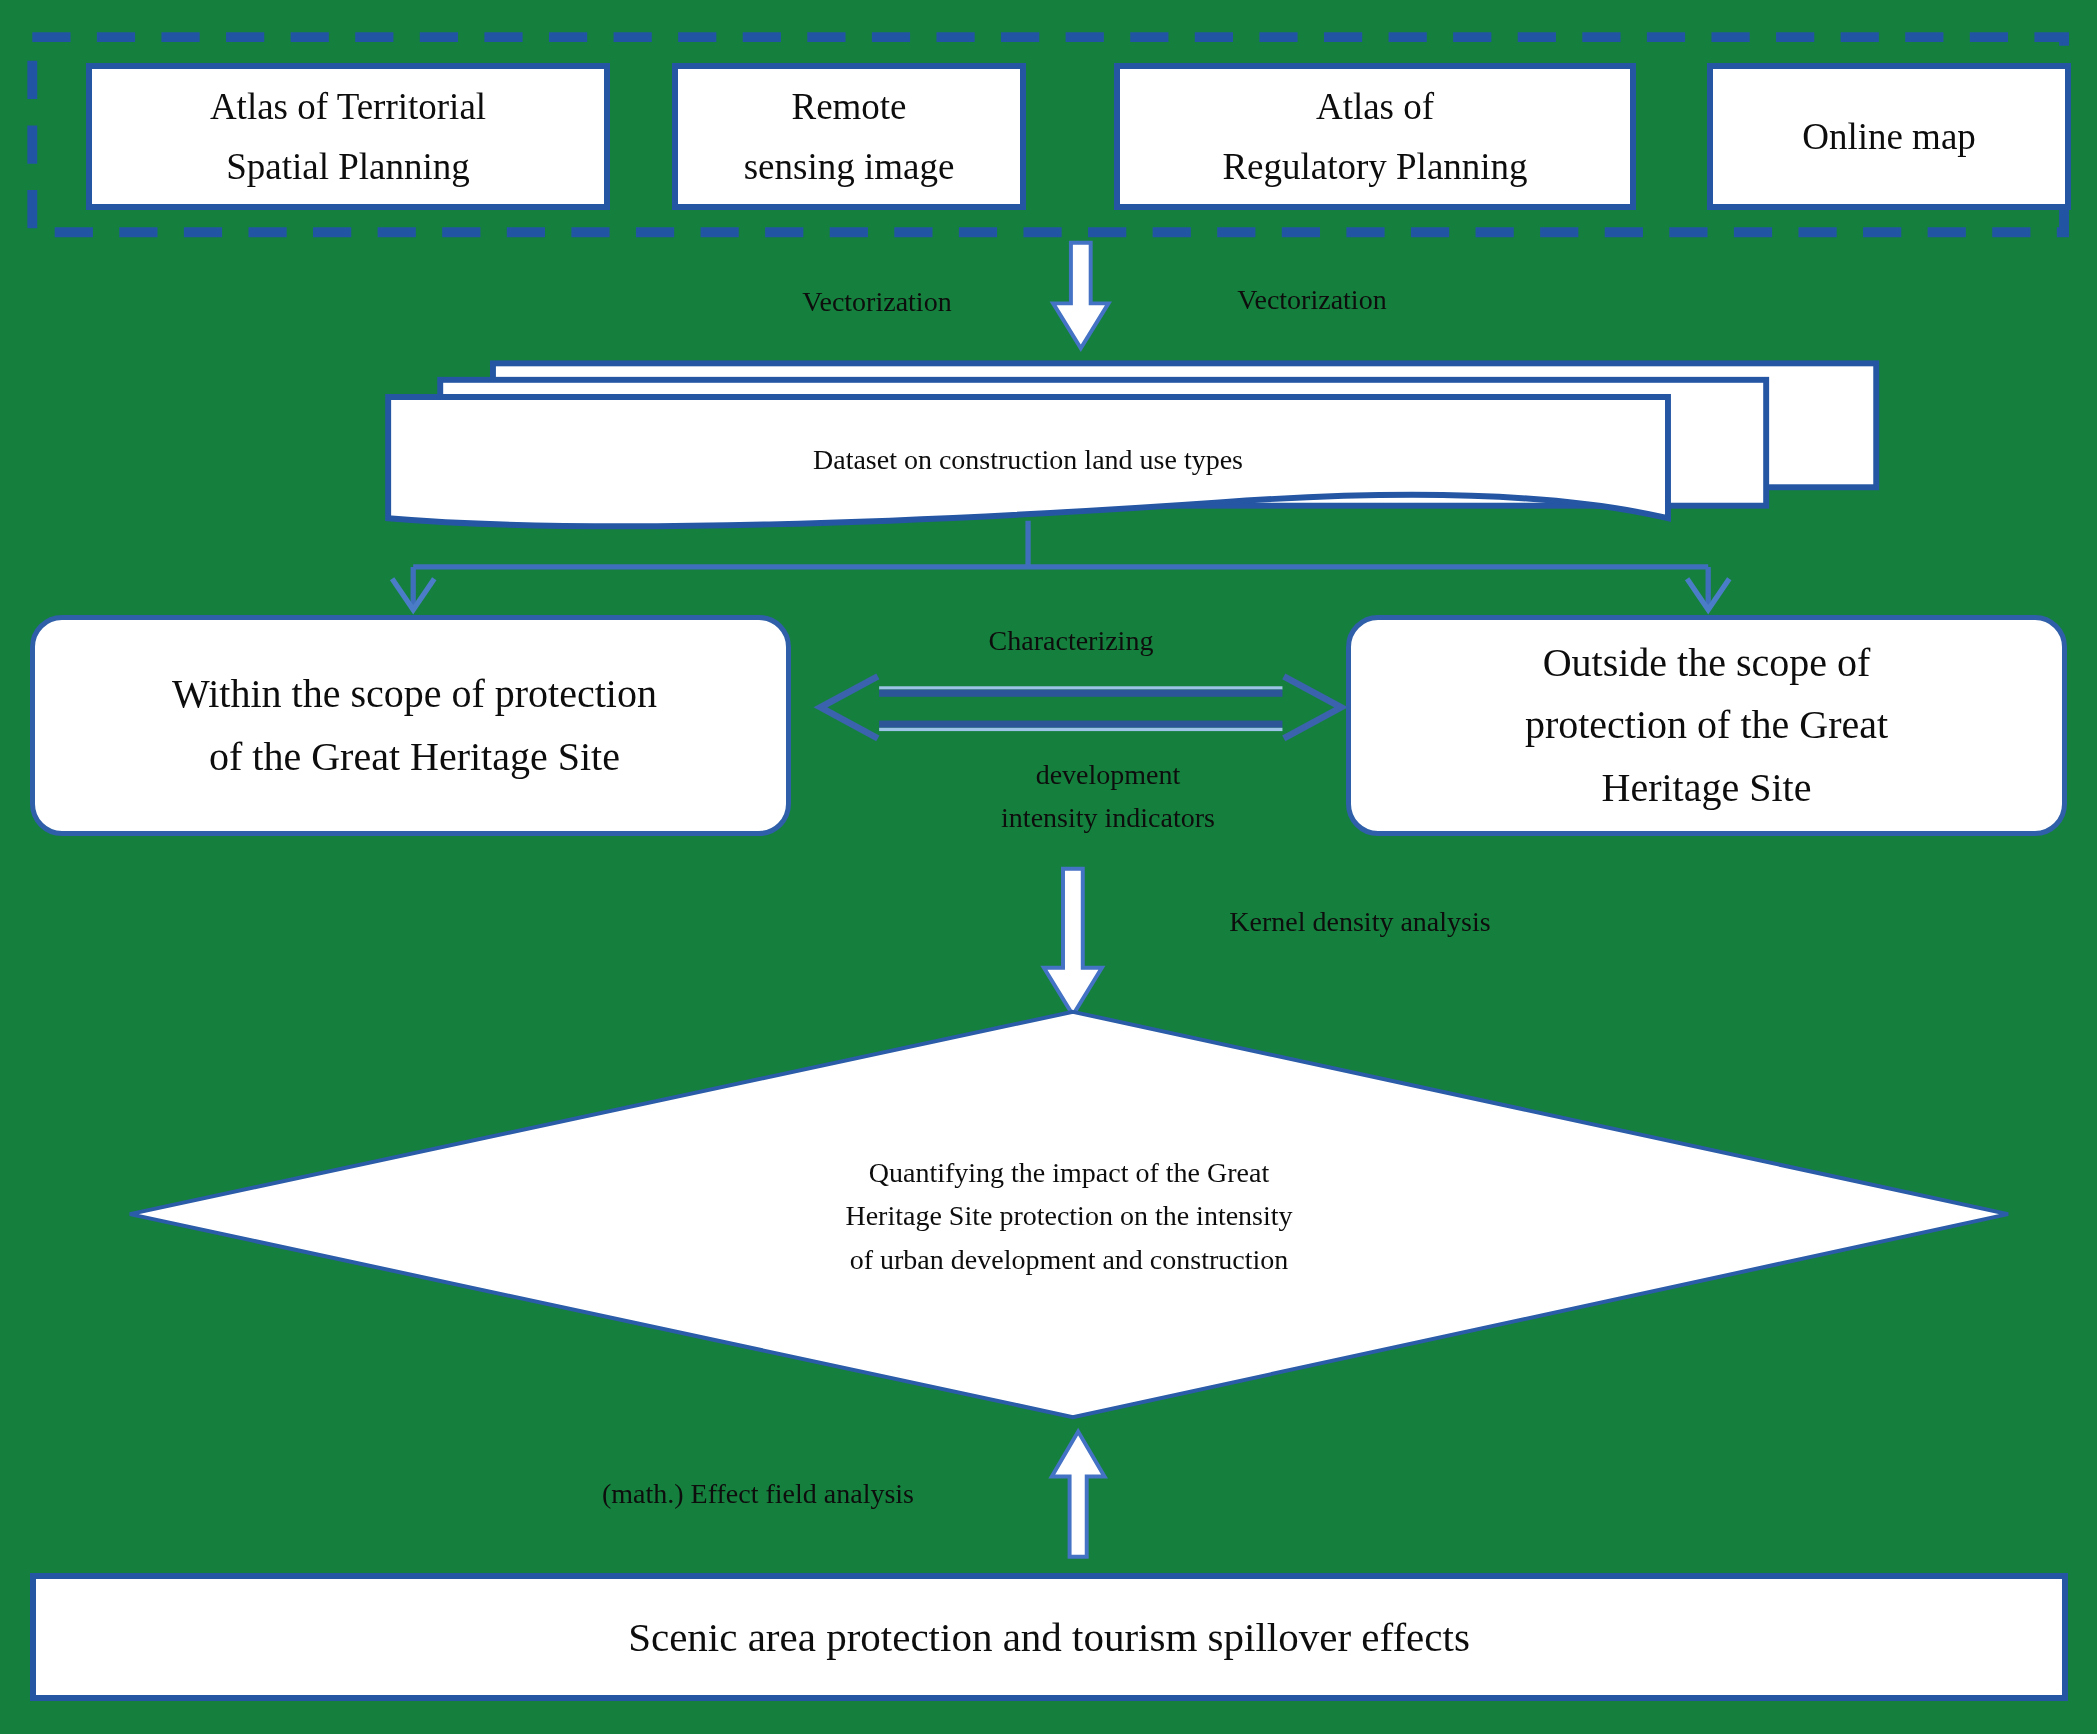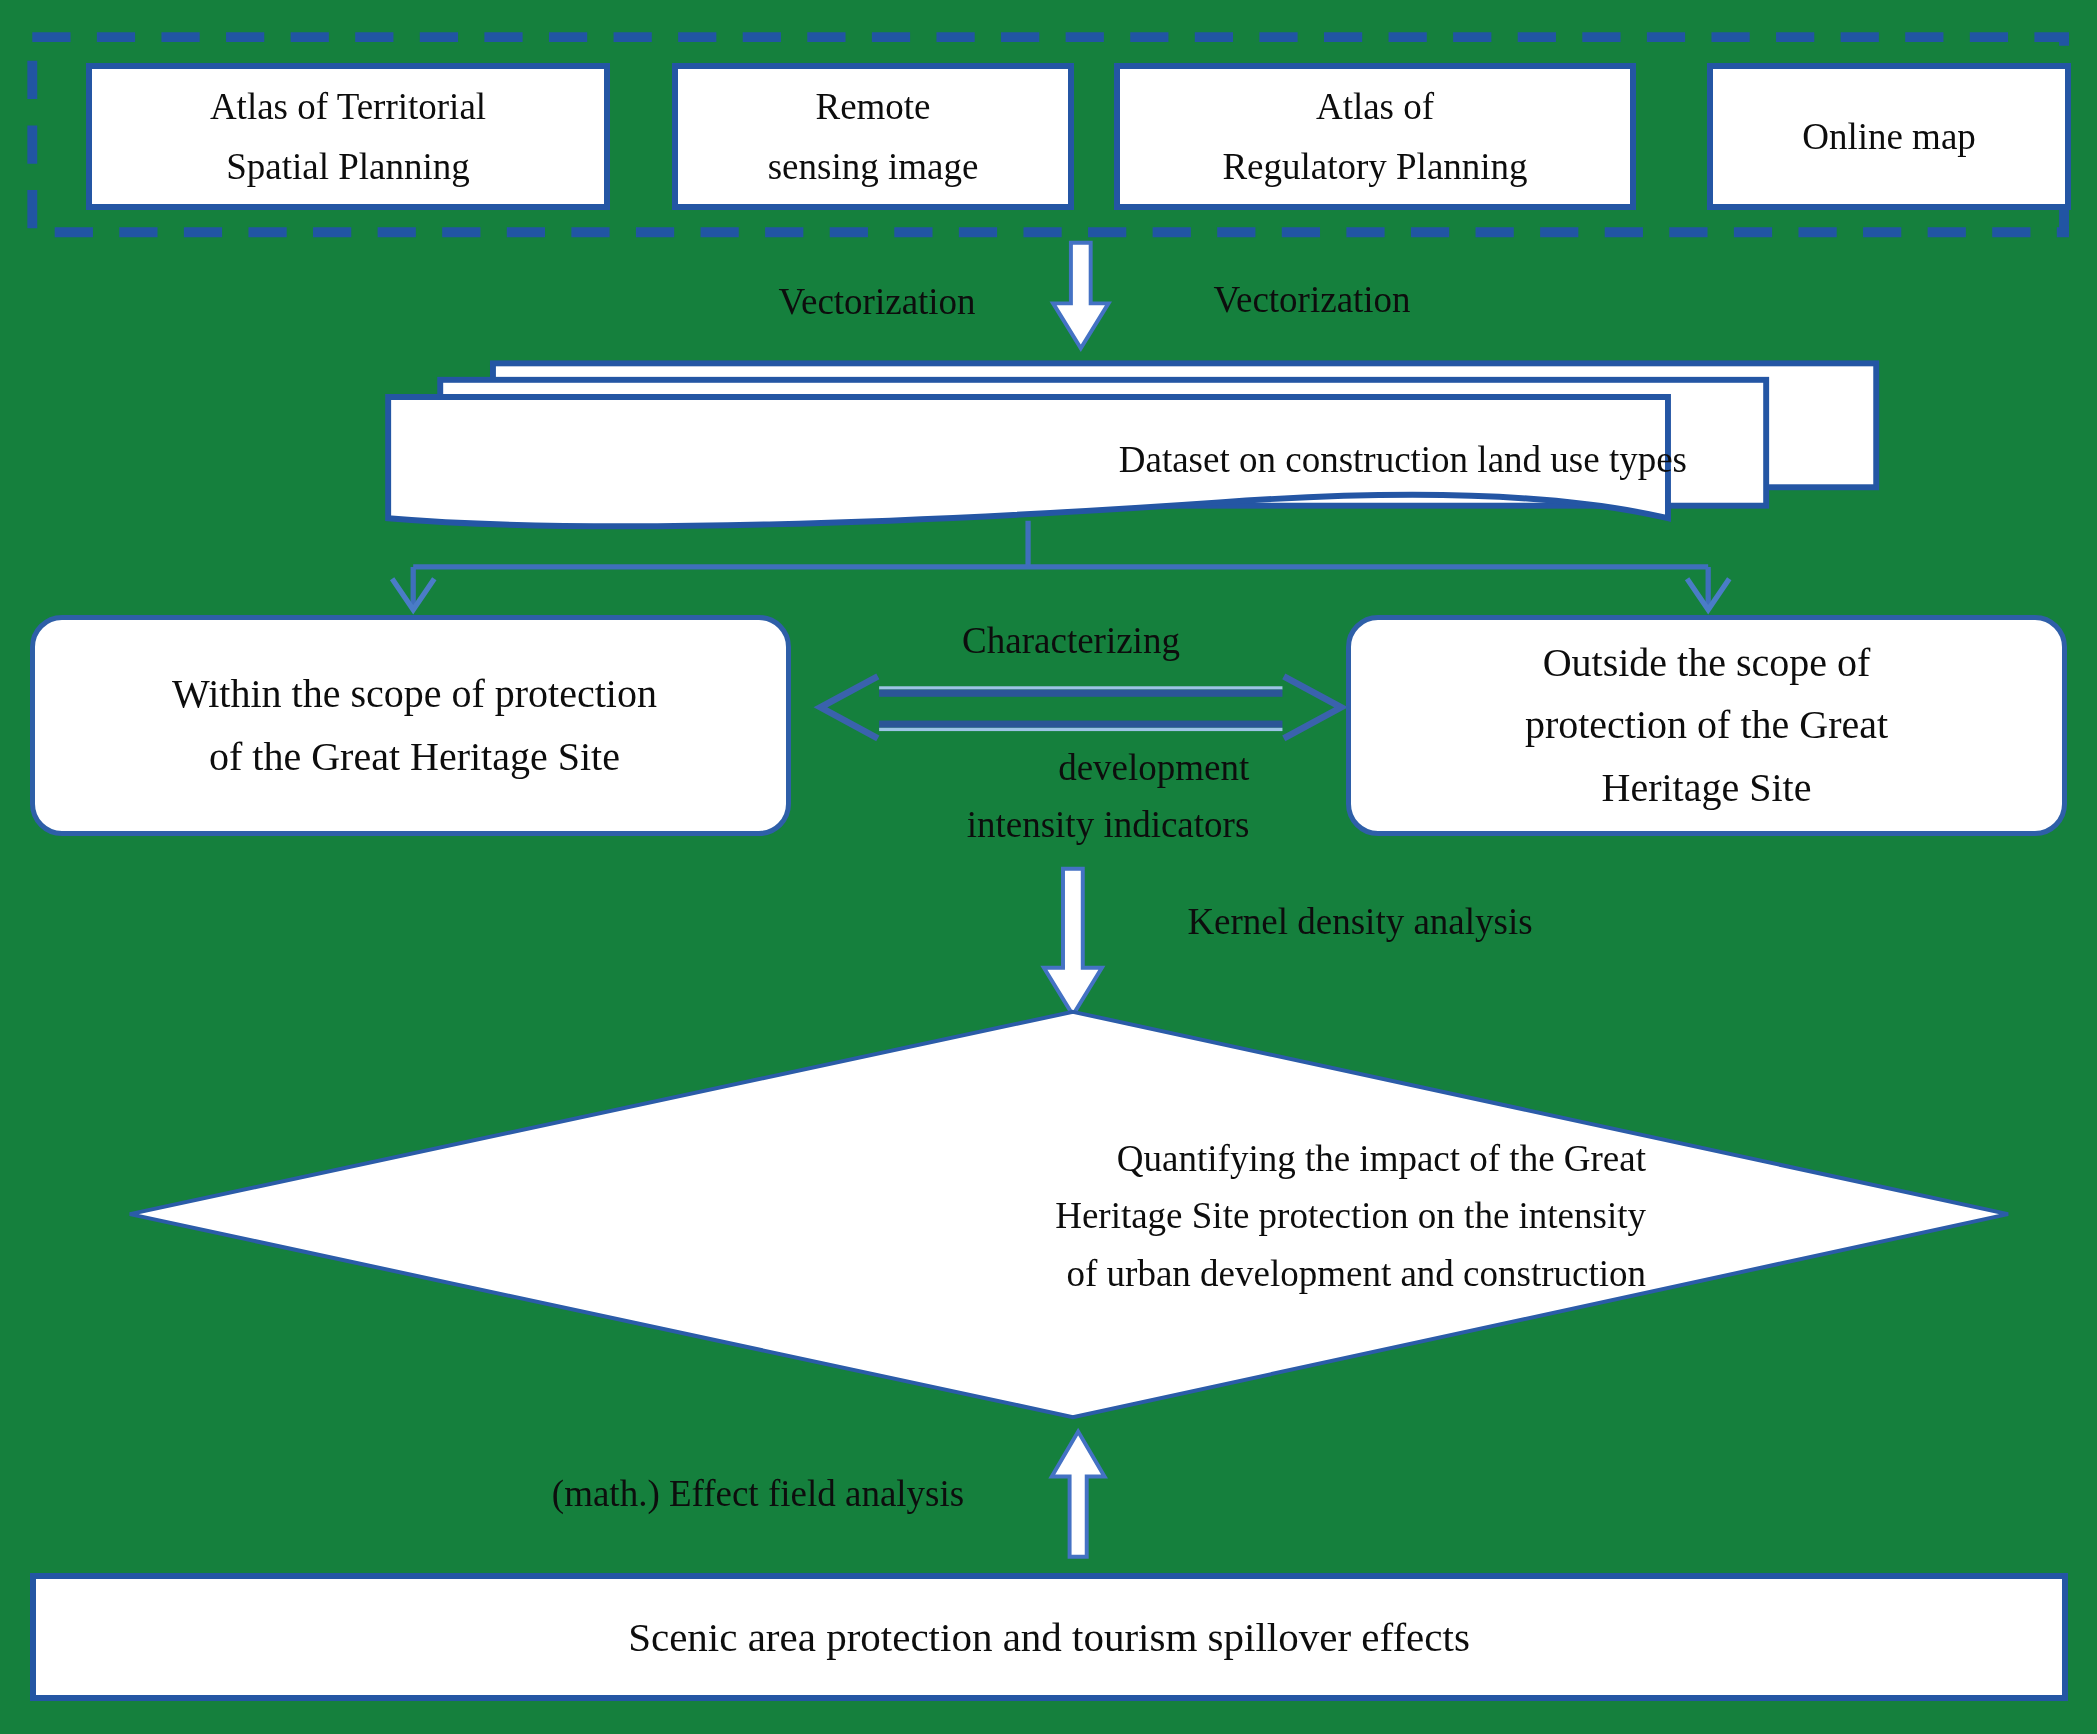--- a/index.html
+++ b/index.html
@@ -32,22 +32,22 @@
     font-size:40px;line-height:1.56;
   }
   .bottom-box{
     border:6px solid #2456a4;
     left:30px;top:1573px;width:2038px;height:128px;
     font-size:41px;
   }
   .flabel{
     position:absolute;
     transform:translate(-50%,-50%);
-    font-size:37px;line-height:1.55;
-    text-align:right;
+    font-size:28px;line-height:1.55;
+    text-align:center;
     white-space:pre-line;
   }
 </style>
 </head>
 <body>
 
 <div id="stage">
 
   <svg class="layer" viewBox="0 0 3182 2632">
 
@@ -74,21 +74,21 @@
 
     <path d="M 1613,1318 L 1613,1468 L 1584,1468 L 1628,1540 L 1672,1468 L 1643,1468 L 1643,1318 Z" fill="#ffffff" stroke="#4472c4" stroke-width="6"></path>
 
     <polygon points="1628,1535 3047,1842 1628,2150 197,1842" fill="#ffffff" stroke="#2b5ca8" stroke-width="6"></polygon>
 
     <path d="M 1623,2362 L 1623,2240 L 1596,2240 L 1636,2172 L 1676,2240 L 1649,2240 L 1649,2362 Z" fill="#ffffff" stroke="#4472c4" stroke-width="6"></path>
   </svg>
 
   <div class="node src-box" style="left:86px;width:524px;">Atlas of Territorial
 Spatial Planning</div>
-  <div class="node src-box" style="left:672px;width:402px;">Remote
+  <div class="node src-box" style="left:672px;width:354px;">Remote
 sensing image</div>
   <div class="node src-box" style="left:1114px;width:522px;">Atlas of
 Regulatory Planning</div>
   <div class="node src-box" style="left:1707px;width:364px;">Online map</div>
 
   <div class="flabel" style="left:877px;top:302px;">Vectorization</div>
   <div class="flabel" style="left:1312px;top:300px;">Vectorization</div>
 
   <div class="flabel" style="left:1028px;top:460px;width:1318px;">Dataset on construction land use types</div>
 

